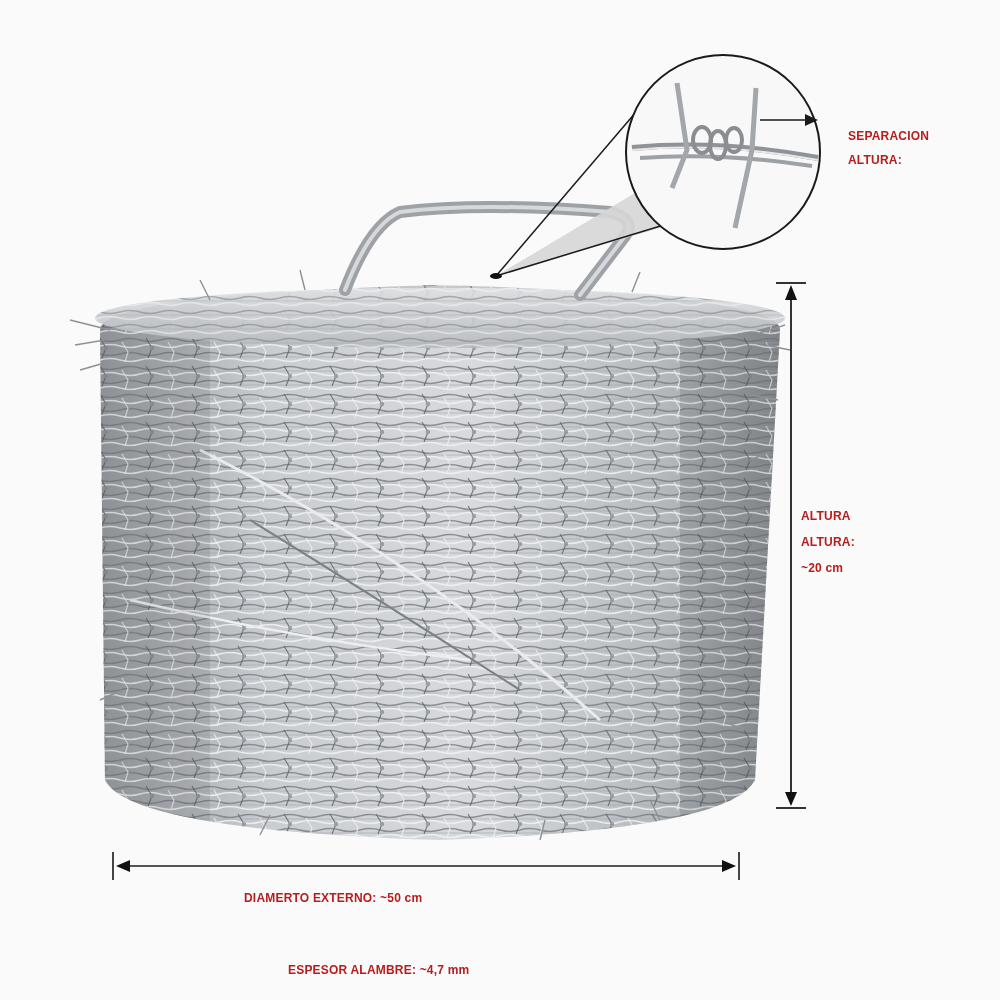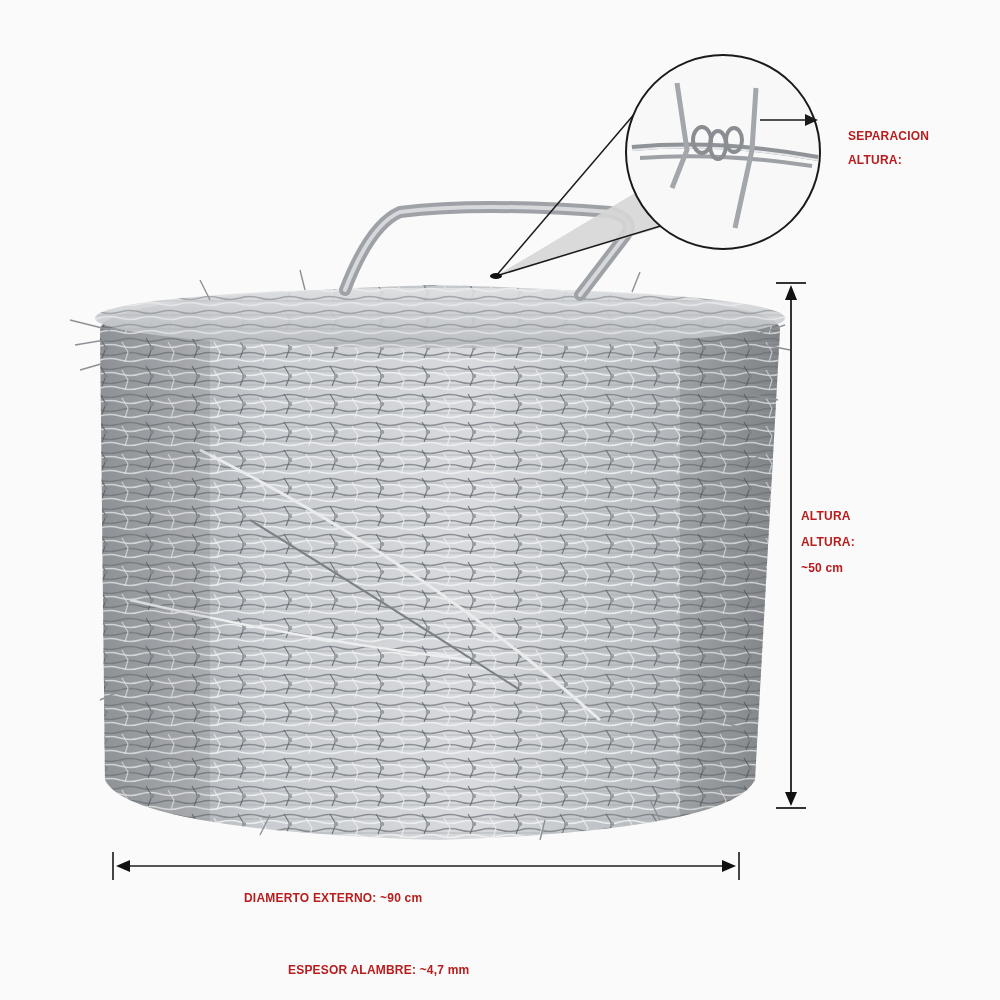--- a/index.html
+++ b/index.html
@@ -130,18 +130,18 @@
 </svg>
 
 <div class="label" style="left:848px; top:124px;">
   <div>SEPARACION</div>
   <div>ALTURA:</div>
 </div>
 
 <div class="label" style="left:801px; top:503px; line-height:26px;">
   <div>ALTURA</div>
   <div>ALTURA:</div>
-  <div>~50 cm</div>
+  <div>~20 cm</div>
 </div>
 
-<div class="label" style="left:244px; top:886px;">DIAMERTO EXTERNO: ~90 cm</div>
+<div class="label" style="left:244px; top:886px;">DIAMERTO EXTERNO: ~50 cm</div>
 
 <div class="label" style="left:288px; top:958px;">ESPESOR ALAMBRE: ~4,7 mm</div>
 
 </body></html>

